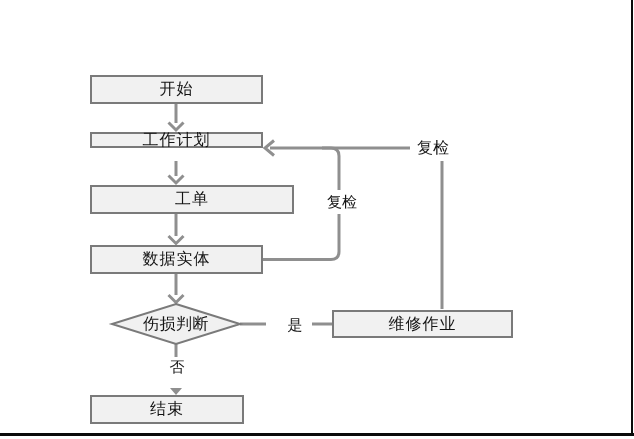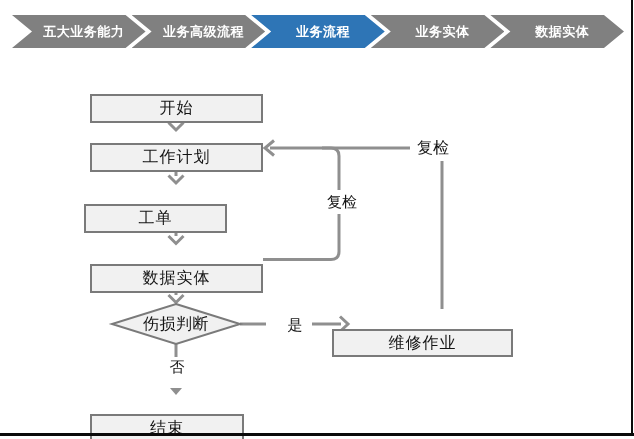--- a/index.html
+++ b/index.html
@@ -15,21 +15,21 @@
     display:flex;align-items:center;justify-content:center;padding-left:10px;
     clip-path:polygon(0 0, calc(100% - 20px) 0, 100% 50%, calc(100% - 20px) 100%, 0 100%, 20px 50%);
   }
   .chev:first-child{margin-left:0;}
   .chev.active{background:#2e75b6;}
   
   .connectors{position:absolute;left:0;top:0;}
   .node{
     position:absolute;background:#f1f1f1;border:2px solid #7a7a7a;box-sizing:border-box;
     display:flex;align-items:center;justify-content:center;
-    font-size:16px;color:#141414;letter-spacing:1px;margin-top:19px;
+    font-size:16px;color:#141414;letter-spacing:1px;
   }
   .dmond-label{
     position:absolute;left:112px;top:304px;width:128px;height:40px;
     display:flex;align-items:center;justify-content:center;
     font-size:16px;color:#141414;letter-spacing:0.5px;
   }
   .elabel{
     position:absolute;display:flex;align-items:center;justify-content:center;
     font-size:15px;color:#141414;
   }
@@ -37,27 +37,20 @@
   .elabel.big{font-size:16px;}
   
   .frame-right{position:absolute;left:631px;top:0;width:2px;height:436px;background:#0a0a0a;}
   .frame-bottom{position:absolute;left:0;top:433px;width:634px;height:3px;background:#0a0a0a;}
 </style>
 </head>
 <body>
 
 <div class="screen">
 
-  <div class="nav">
-    <div class="chev">五大业务能力</div>
-    <div class="chev">业务高级流程</div>
-    <div class="chev active">业务流程</div>
-    <div class="chev">业务实体</div>
-    <div class="chev">数据实体</div>
-  </div>
 
   <svg class="connectors" width="634" height="439" viewBox="0 0 634 439">
     <g stroke="#8f8f8f" stroke-width="3" fill="none">
 
       <path d="M176 104 V123"></path>
       <polyline points="168.5,122.5 176,130 183.5,122.5"></polyline>
       <path d="M176 161 V176"></path>
       <polyline points="168.5,175.5 176,183 183.5,175.5"></polyline>
       <path d="M176 214 V236"></path>
       <polyline points="168.5,236 176,243.5 183.5,236"></polyline>
@@ -75,22 +68,22 @@
       <path d="M270 148 H434 Q442 148 442 156 V309"></path>
       <polyline points="274,140.5 265,148 274,155.5"></polyline>
     </g>
 
     <polygon points="170,388 182,388 176,395" fill="#8f8f8f" stroke="none"></polygon>
 
     <polygon points="176,304 240,324 176,344 112,324" fill="#f1f1f1" stroke="#7a7a7a" stroke-width="2"></polygon>
   </svg>
 
   <div class="node" style="left:90px;top:75px;width:173px;height:29px">开始</div>
-  <div class="node" style="left:90px;top:124px;width:173px;height:29px">工作计划</div>
-  <div class="node" style="left:84px;top:185px;width:143px;height:29px">工单</div>
+  <div class="node" style="left:90px;top:132px;width:173px;height:16px">工作计划</div>
+  <div class="node" style="left:90px;top:185px;width:204px;height:29px">工单</div>
   <div class="node" style="left:90px;top:245px;width:173px;height:29px">数据实体</div>
   <div class="dmond-label">伤损判断</div>
   <div class="node" style="left:332px;top:310px;width:181px;height:28px">维修作业</div>
   <div class="node" style="left:90px;top:395px;width:154px;height:29px">结束</div>
 
   <div class="elabel bg" style="left:322px;top:190px;width:40px;height:24px">复检</div>
   <div class="elabel bg big" style="left:410px;top:135px;width:46px;height:26px">复检</div>
   <div class="elabel" style="left:279px;top:314px;width:32px;height:22px">是</div>
   <div class="elabel" style="left:161px;top:356px;width:32px;height:22px">否</div>
 

